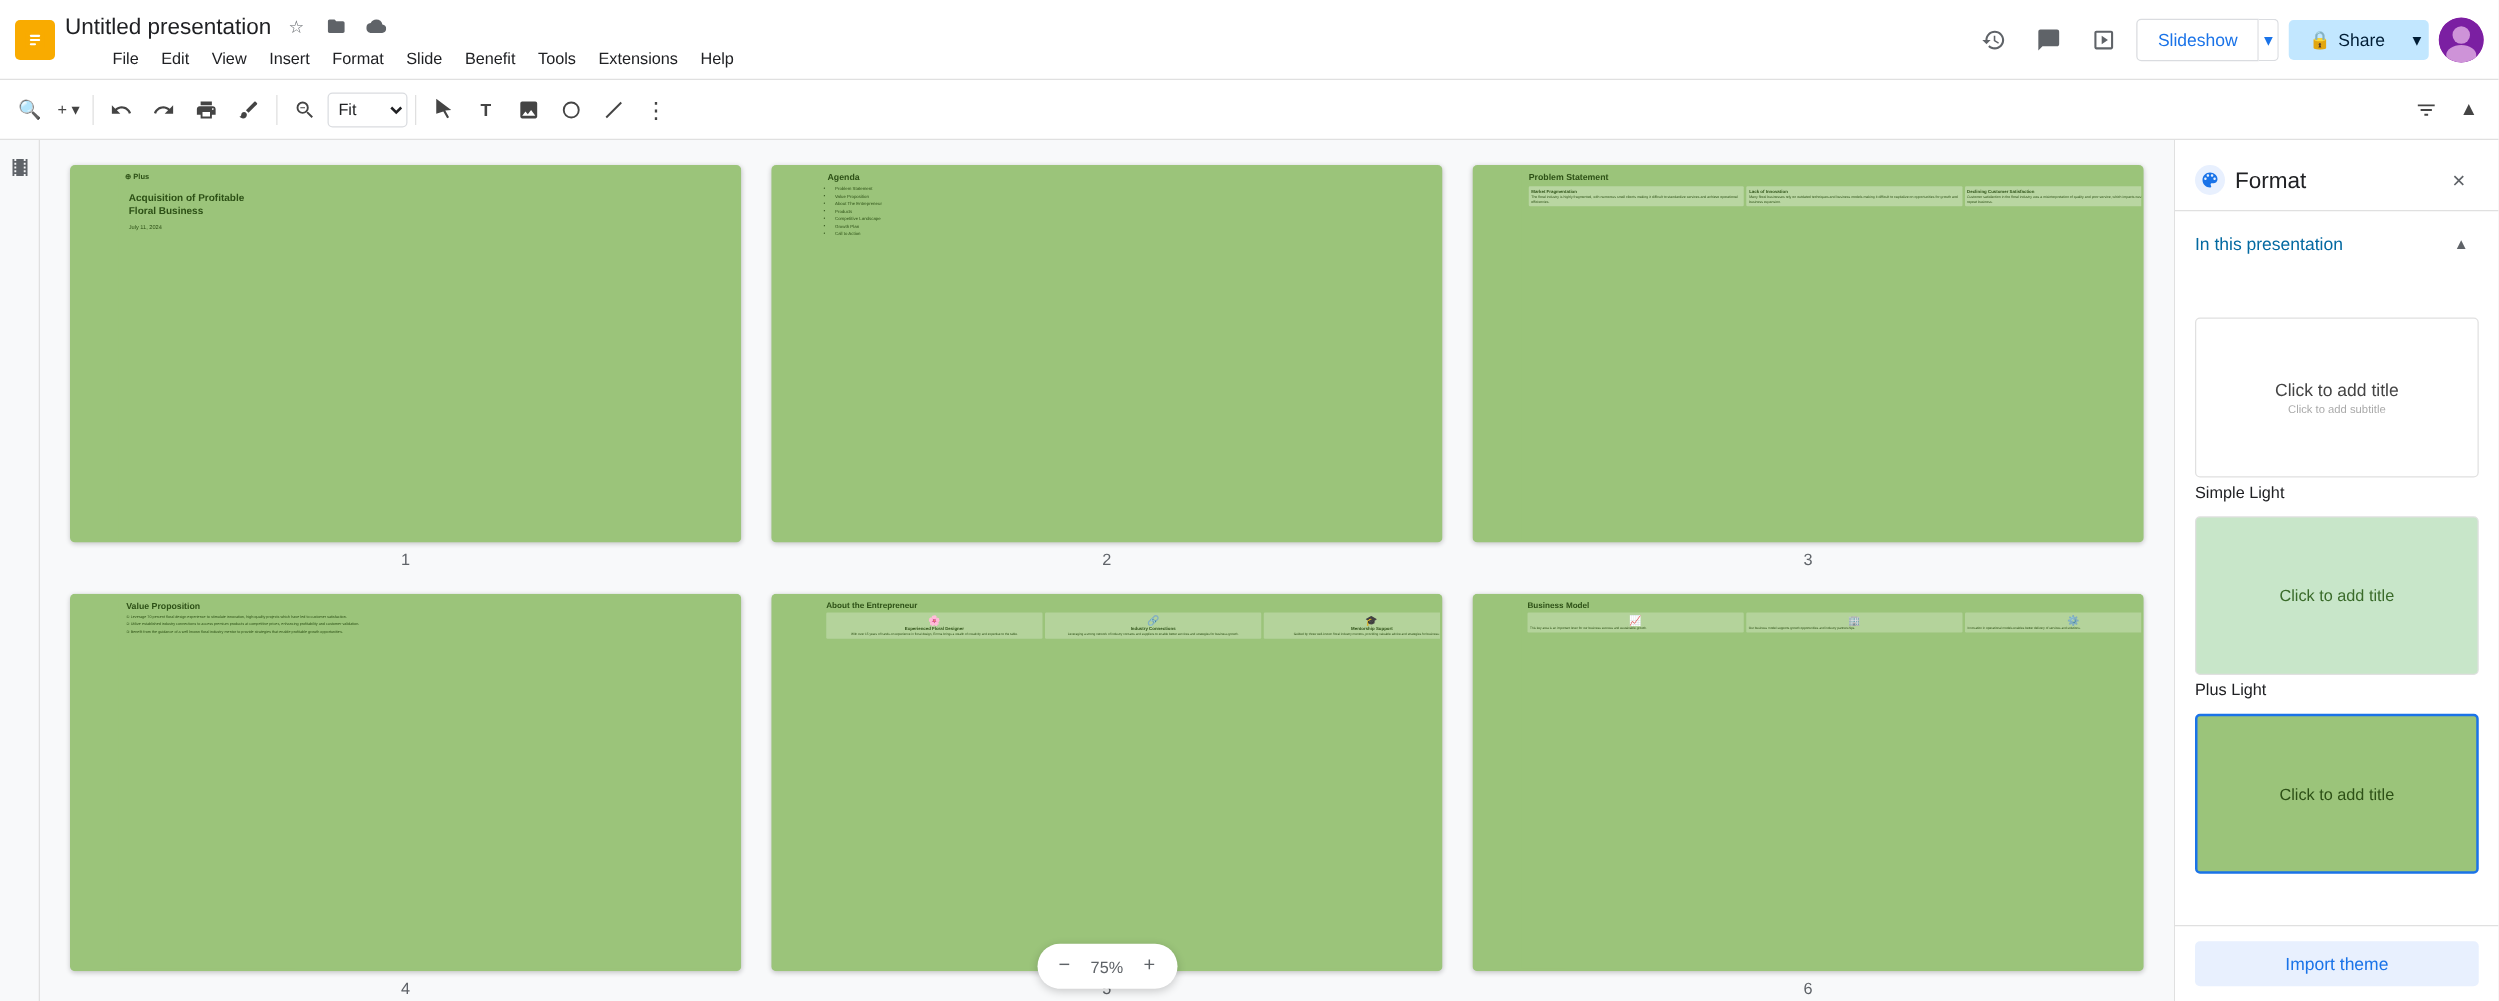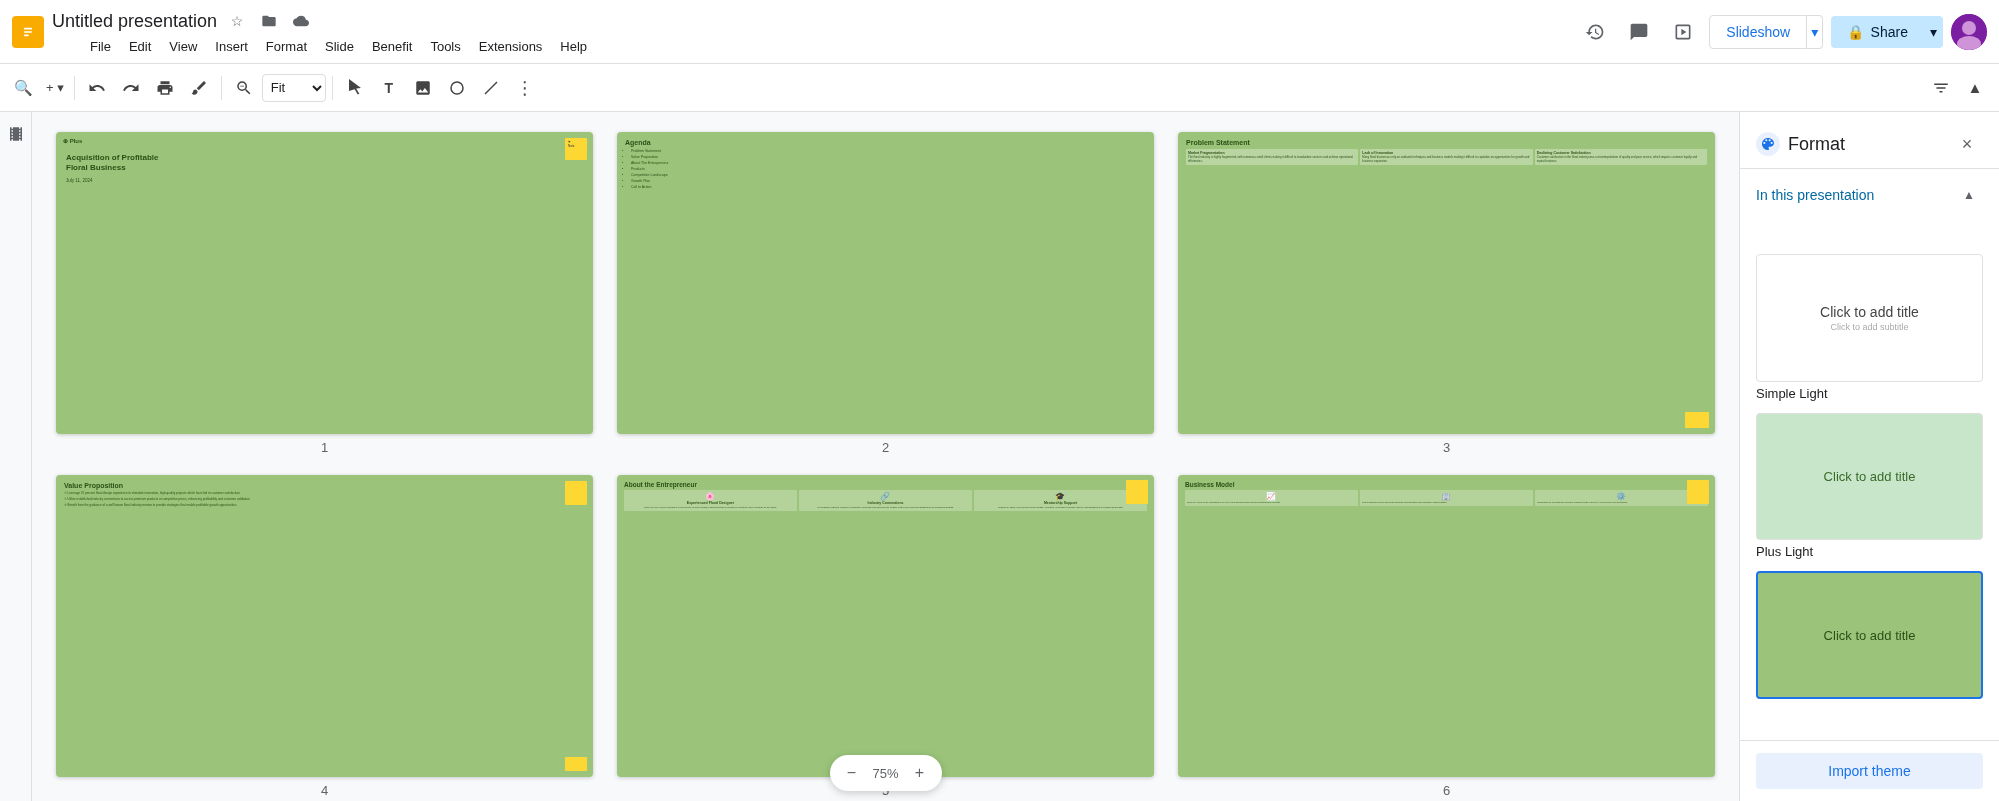--- a/index.html
+++ b/index.html
@@ -143,21 +143,21 @@
       font-size: 13px; color: #5f6368;
     }
 
     
     .slide-content {
       width: 100%; height: 100%;
       font-family: Arial, sans-serif;
       position: relative;
       overflow: hidden;
     }
-    .slide-green { background: #9bc47a; }
+    .slide-green { background: #9bc47a; margin-left: 37px; }
     .slide-sticky {
       position: absolute; right: 4px; top: 4px;
       background: #fdd835; width: 22px; height: 22px;
       border-radius: 1px; display: flex; align-items: flex-start;
       padding: 2px; font-size: 3px; color: #333; line-height: 1.2;
     }
     .plus-logo { font-size: 6px; color: #2d5016; padding: 3px 5px; font-weight: bold; }
 
     
     .zoom-bar {

